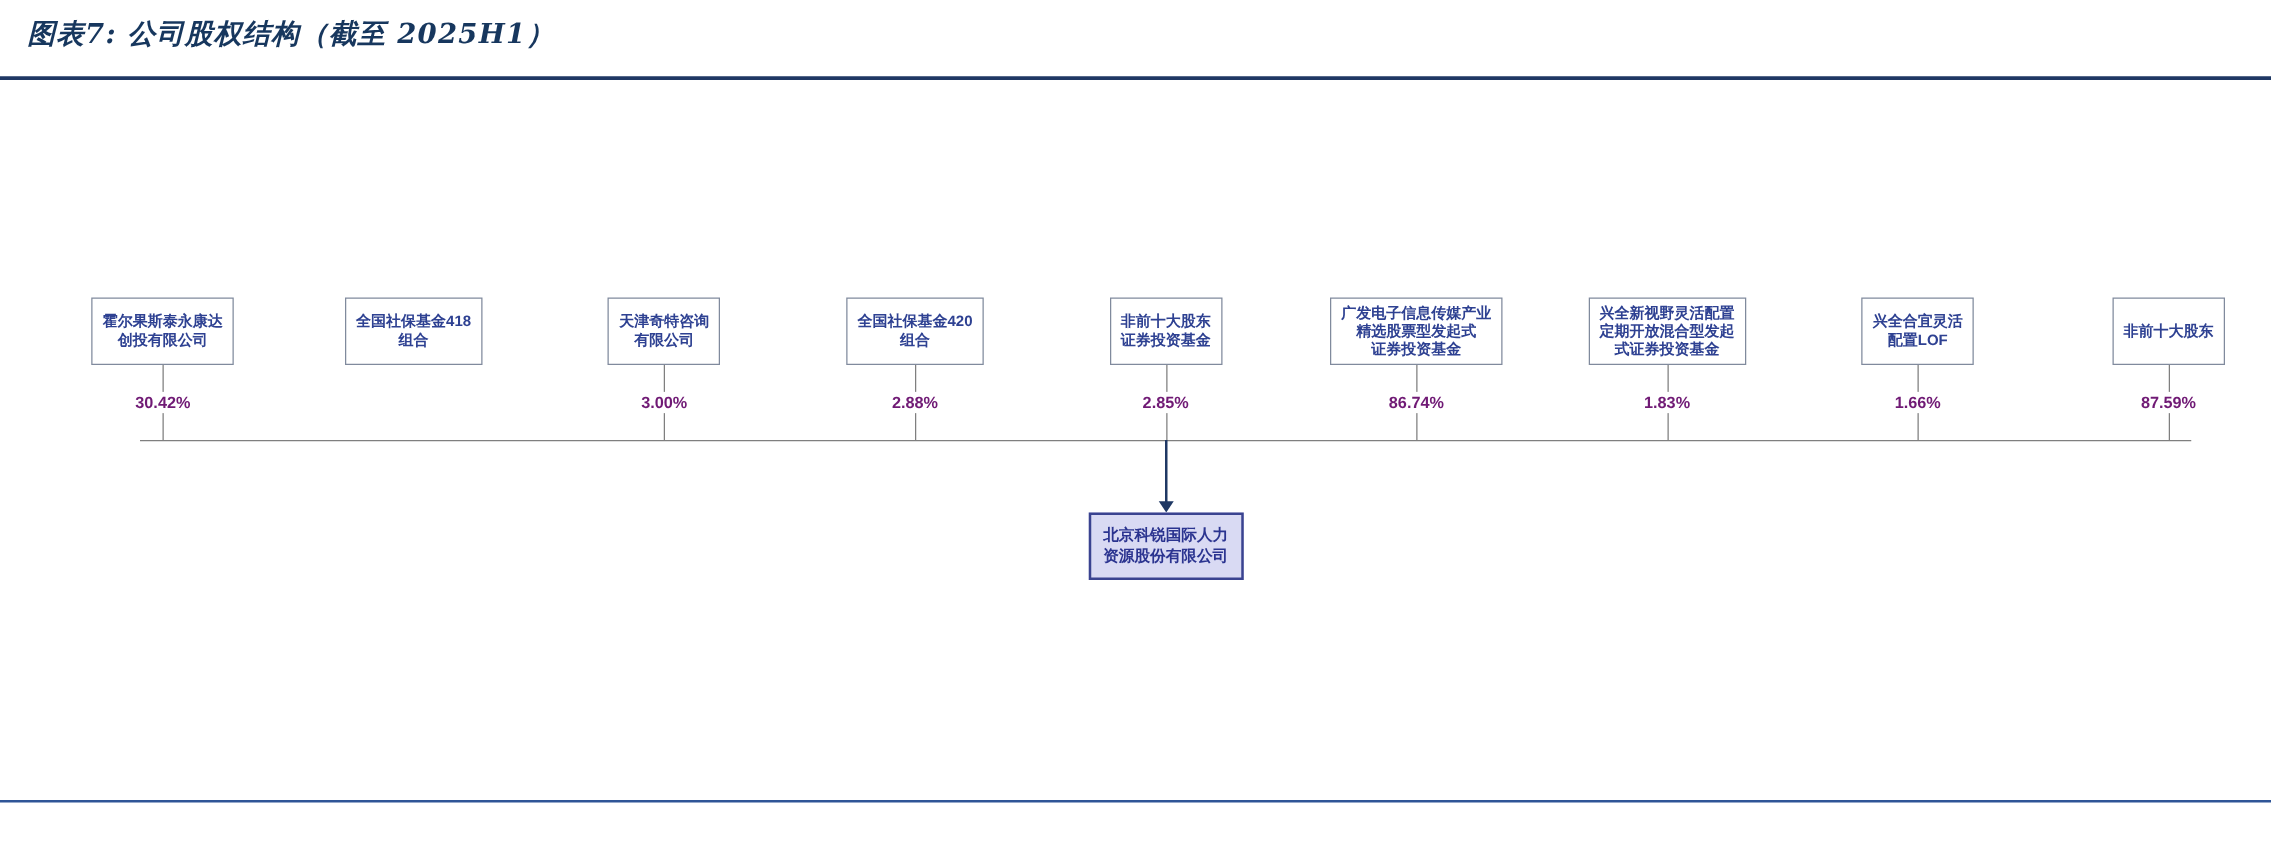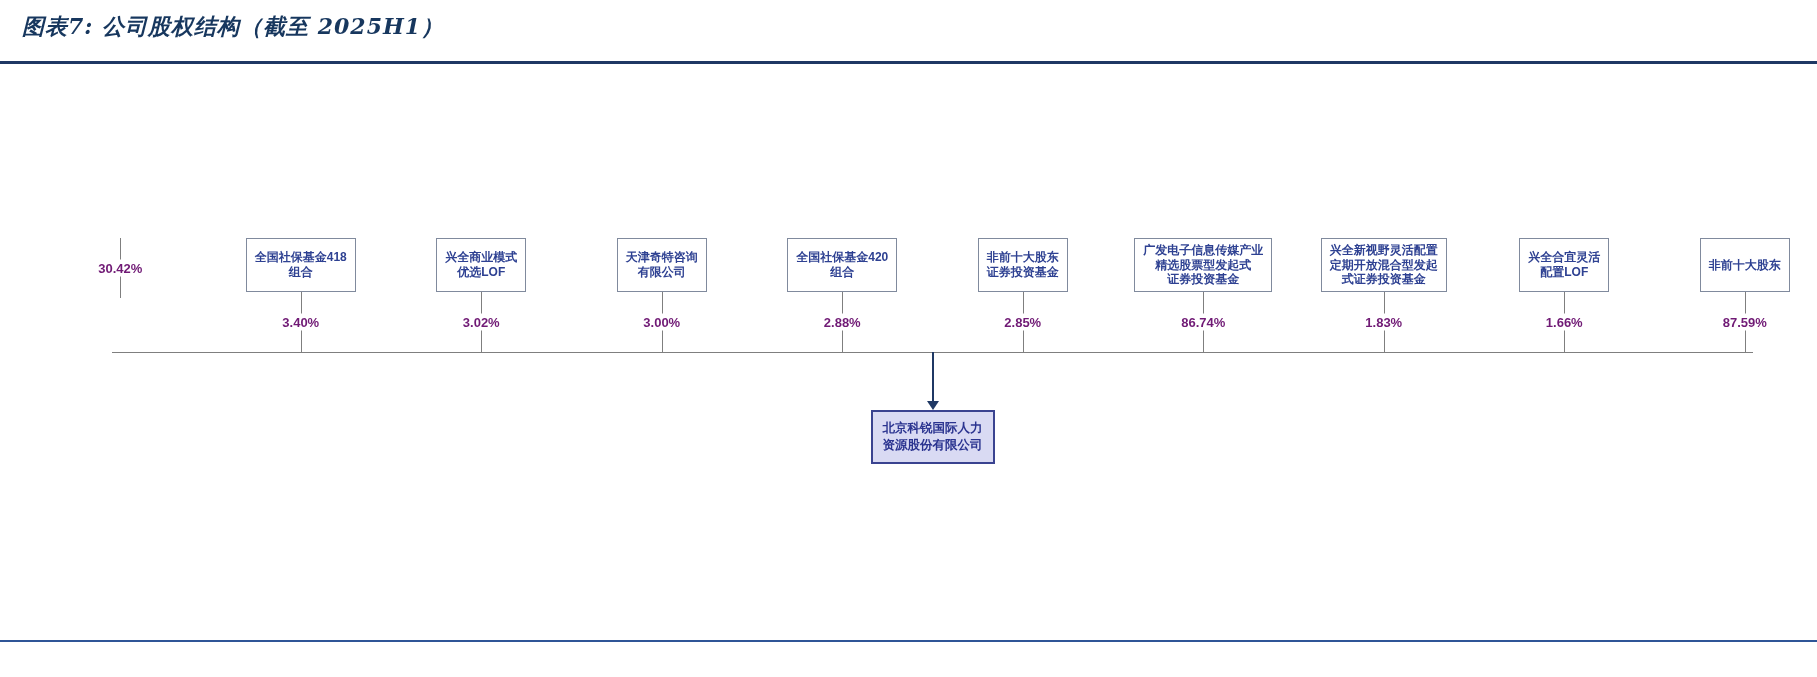--- a/index.html
+++ b/index.html
@@ -179,44 +179,36 @@
 <div id="page">
 
   <div class="fig-title">图表7:  公司股权结构（截至 2025H1）</div>
 
   <div class="title-rule"></div>
 
   <div class="diagram">
 
     <div class="columns">
   <div class="col">
+    <div class="shbox">
+      <span class="shname">霍尔果斯泰永康达
+创投有限公司</span>
+    </div>
     <div class="drop">
       <span class="pct">30.42%</span>
     </div>
   </div>
 
   <div class="col">
     <div class="shbox">
       <span class="shname">全国社保基金418
 组合</span>
     </div>
-    <div class="drop">
-      <span class="pct">3.40%</span>
-    </div>
-  </div>
-
-  <div class="col">
-    <div class="shbox">
-      <span class="shname">兴全商业模式
-优选LOF</span>
-    </div>
-    <div class="drop">
-      <span class="pct">3.02%</span>
-    </div>
-  </div>
+  </div>
+
 
   <div class="col">
     <div class="shbox">
       <span class="shname">天津奇特咨询
 有限公司</span>
     </div>
     <div class="drop">
       <span class="pct">3.00%</span>
     </div>
   </div>

